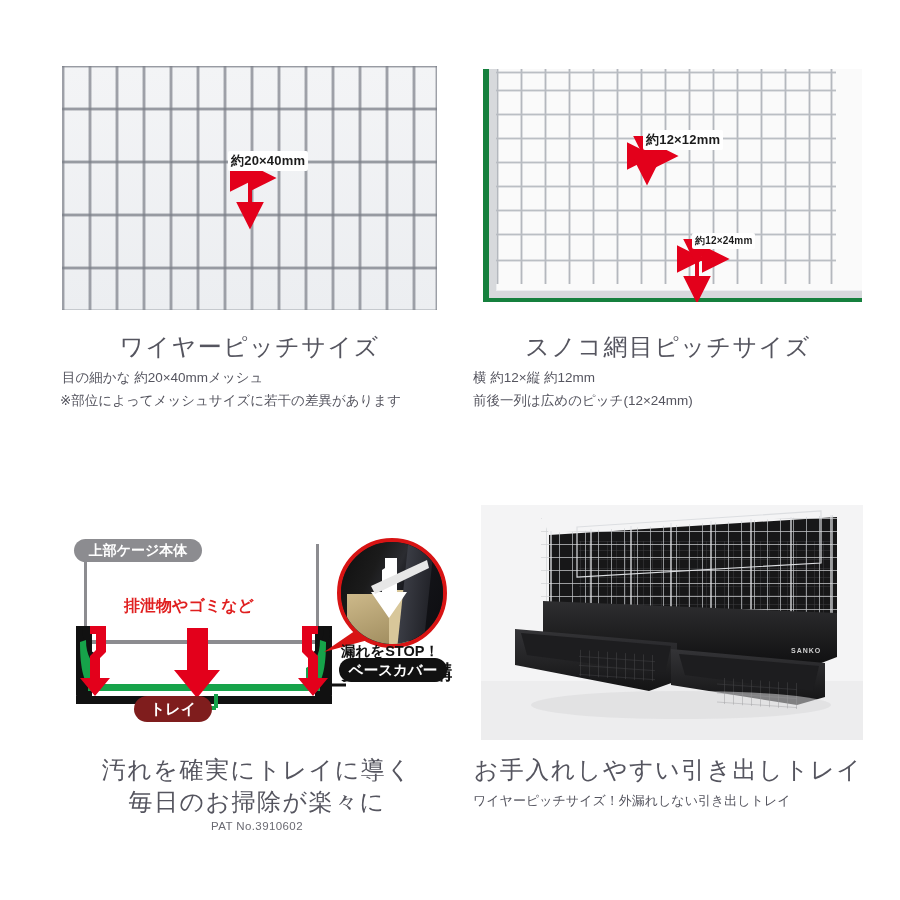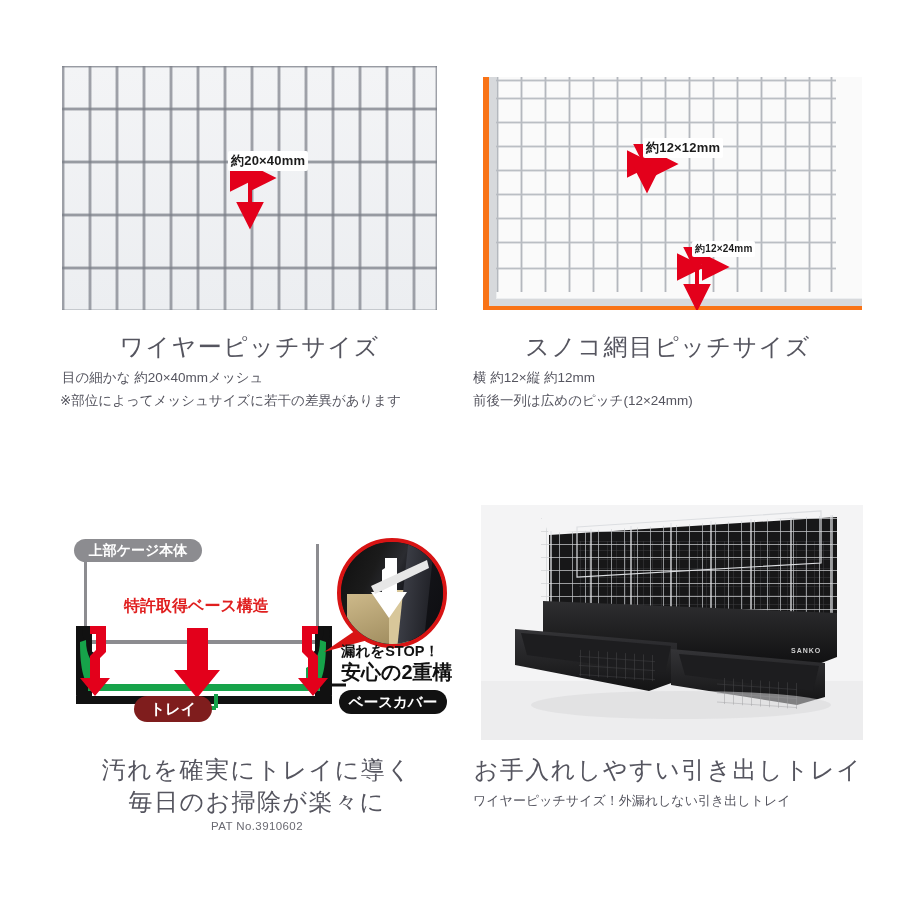--- a/index.html
+++ b/index.html
@@ -48,21 +48,21 @@
   }
   #mesh1 .grid{position:absolute;inset:0;}
   #mesh1 .vline{position:absolute;top:-6px;bottom:-6px;width:4px;
     background:linear-gradient(90deg,rgba(150,153,160,.15),rgba(128,131,140,.95),rgba(150,153,160,.15));
     filter:blur(.4px);}
   #mesh1 .hline{position:absolute;left:-6px;right:-6px;height:4px;
     background:linear-gradient(180deg,rgba(150,153,160,.15),rgba(120,124,133,.95),rgba(150,153,160,.15));
     filter:blur(.4px);}
 
   
-  #mesh2{left:483px;top:77px;width:379px;height:233px;background:#f97316;}
+  #mesh2{left:483px;top:69px;width:379px;height:233px;background:#15803d;}
   #mesh2 .frame{
     position:absolute;left:6px;top:-30px;right:-34px;bottom:4px;
     border:7px solid #d7d9dc;border-radius:0 0 26px 0;
     background:#fafafa;
     box-shadow:inset 0 0 0 1px #eceef0;
   }
   #mesh2 .gridwrap{position:absolute;left:13px;top:0;right:26px;bottom:18px;overflow:hidden;}
   #mesh2 .vline{position:absolute;top:-10px;bottom:-10px;width:3px;
     background:linear-gradient(90deg,rgba(205,208,212,.2),rgba(176,180,186,.95),rgba(205,208,212,.2));}
   #mesh2 .hline{position:absolute;left:-10px;right:-10px;height:3px;
@@ -280,30 +280,30 @@
         <svg width="102" height="102" style="position:absolute;left:0;top:0">
           <path d="M 44 16 L 56 16 L 56 50 L 66 50 L 48 76 L 30 50 L 41 50 L 41 28 L 44 26 Z" fill="#ffffff"></path>
           <path d="M 30 44 L 86 18 L 88 26 L 34 52 Z" fill="#e7e7e7"></path>
         </svg>
       </div>
 
       <div class="pill pill-gray" style="left:12px;top:9px;width:128px;height:23px;font-size:14px;">
         <span>上部ケージ本体</span>
       </div>
 
-      <div class="redtext" style="left:62px;top:66px;font-size:16px;">特許取得ベース構造</div>
+      <div class="redtext" style="left:62px;top:66px;font-size:16px;">排泄物やゴミなど</div>
 
       <div class="pill pill-green" style="left:72px;top:166px;width:78px;height:26px;font-size:15px;">
         <span>トレイ</span>
       </div>
 
       <div class="blacktext" style="left:279px;top:113px;font-size:14.5px;">漏れをSTOP！</div>
       <div class="blacktext" style="left:279px;top:131px;font-size:20px;">安心の2重構造</div>
 
-      <div class="pill pill-black" style="left:277px;top:160px;width:108px;height:24px;font-size:14.5px;">
+      <div class="pill pill-black" style="left:277px;top:128px;width:108px;height:24px;font-size:14.5px;">
         <span>ベースカバー</span>
       </div>
     </div>
 
     <div class="cap-title" style="position:absolute;left:62px;top:755px;width:390px">汚れを確実にトレイに導く</div>
     <div class="cap-title" style="position:absolute;left:62px;top:787px;width:390px">毎日のお掃除が楽々に</div>
     <div class="cap-pat" style="position:absolute;left:62px;top:820px;width:390px">PAT No.3910602</div>
   </div>
 
   <div class="panel">

